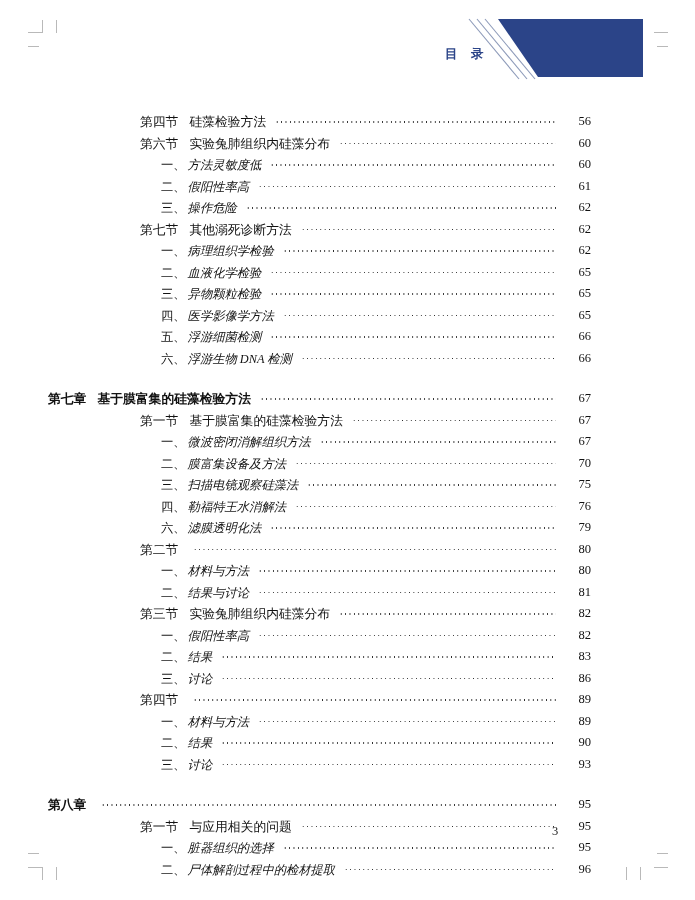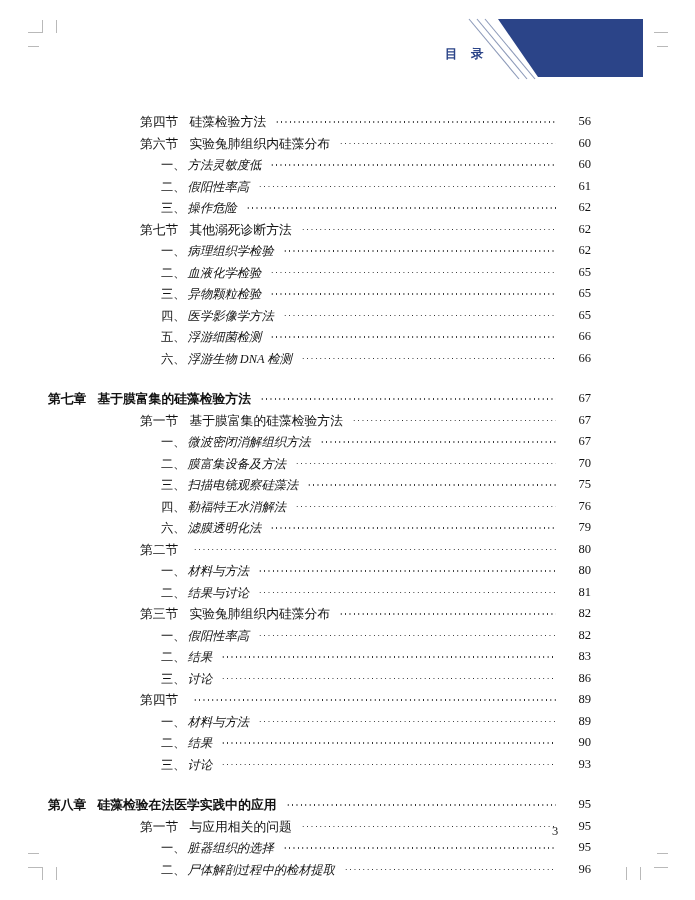--- a/index.html
+++ b/index.html
@@ -382,21 +382,20 @@
     <div class="entry lvl-sub">
       <span class="label num">三、</span>
       <span class="label title">讨论</span>
       <span class="leader"></span>
       <span class="page">93</span>
       <span class="right-pad"></span>
     </div>
     <div class="gap"></div>
     <div class="entry lvl-chapter">
       <span class="label num">第八章</span>
-      <span class="label title">硅藻检验在法医学实践中的应用</span>
       <span class="leader"></span>
       <span class="page">95</span>
       <span class="right-pad"></span>
     </div>
     <div class="entry lvl-section">
       <span class="label num">第一节</span>
       <span class="label title">与应用相关的问题</span>
       <span class="leader"></span>
       <span class="page">95</span>
       <span class="right-pad"></span>

